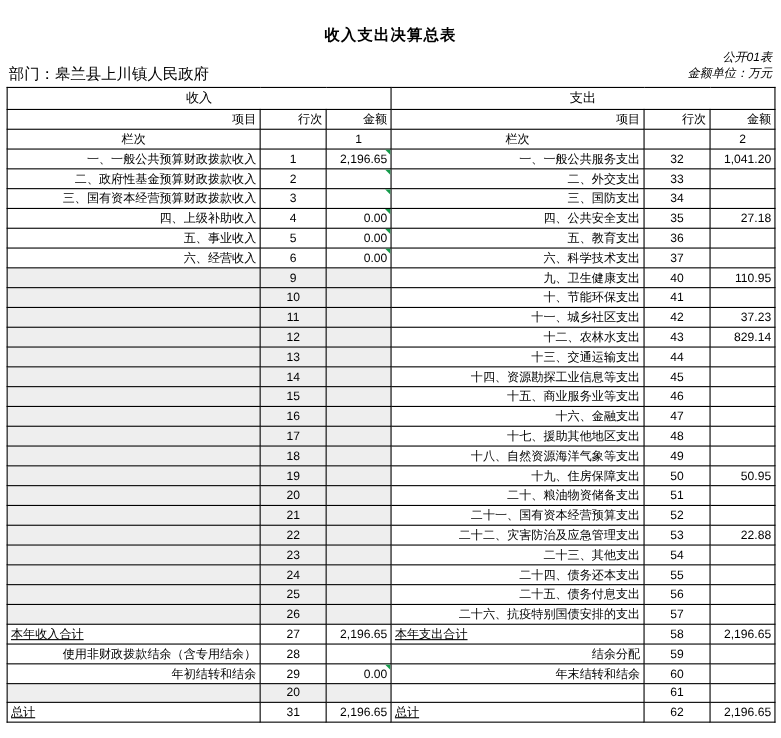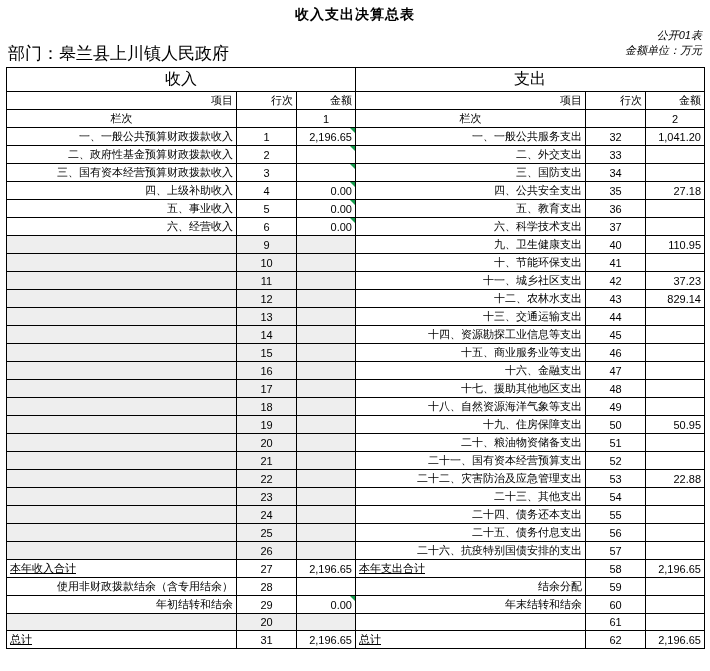--- a/index.html
+++ b/index.html
@@ -12,39 +12,39 @@
     height: 671px;
     font-family: "Liberation Sans", "DejaVu Sans", sans-serif;
     color: #000000;
     overflow: hidden;
   }
   .page {
     position: relative;
     width: 710px;
     height: 671px;
     box-sizing: border-box;
-    padding: 0 6px;
+    padding: 17px 6px;
   }
   .title {
     text-align: center;
     font-size: 14px;
     font-weight: bold;
     padding: 6px 0 4px 0;
     letter-spacing: 1px;
   }
   .meta-row {
     display: flex;
     justify-content: space-between;
     align-items: flex-start;
     font-size: 11px;
     padding: 0 2px 2px 2px;
   }
   .meta-left {
     padding-top: 14px;
-    font-size: 17px;
+    font-size: 14px;
   }
   .meta-right {
     text-align: right;
     line-height: 15px;
     font-size: 11px;
     font-style: italic;
   }
   table.main {
     border-collapse: collapse;
     width: 698px;
@@ -55,21 +55,21 @@
     border: 1px solid #000000;
     padding: 1px 3px;
     height: 17px;
     box-sizing: border-box;
     font-weight: normal;
     overflow: hidden;
     white-space: nowrap;
   }
   .grp {
     text-align: center;
-    font-size: 16px;
+    font-size: 12px;
     height: 19px;
   }
   .hdr {
     text-align: right;
     height: 18px;
   }
   .colnum {
     text-align: center;
     height: 16px;
   }

